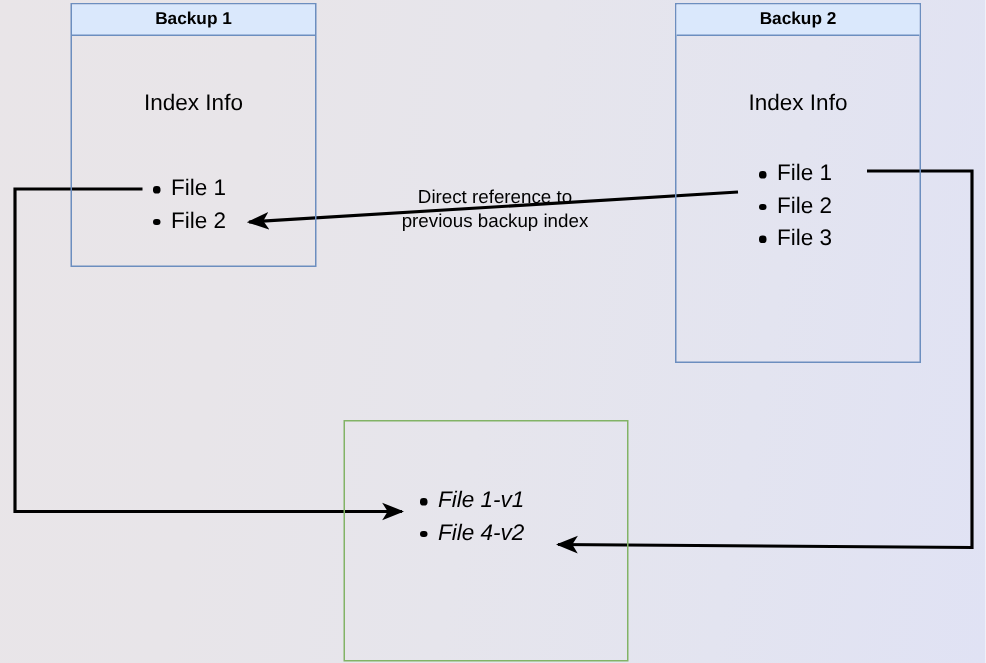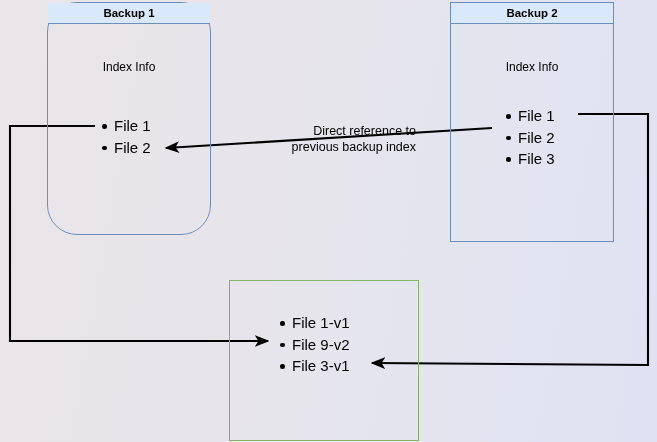--- a/index.html
+++ b/index.html
@@ -53,21 +53,21 @@
   .node-body {
     position: relative;
     height: calc(100% - 21px);
   }
   .index-title {
     position: absolute;
     left: 0;
     right: 0;
     top: 36px;
     text-align: center;
-    font-size: 12px;
+    font-size: 15px;
     color: #000;
   }
   ul.items {
     position: absolute;
     margin: 0;
     padding: 0;
     list-style: none;
   }
   ul.items li {
     position: relative;
@@ -82,21 +82,21 @@
     position: absolute;
     left: 2px;
     top: 9px;
     width: 4.5px;
     height: 4.5px;
     background: #000;
     border-radius: 50%;
   }
   #b1-items { left: 52px; top: 91px; }
   #b2-items { left: 53px; top: 81px; }
-  #dd-items { left: 48px; top: 31px; }
+  #dd-items { left: 48px; top: 42px; font-style: italic; }
 
   .edge-label {
     position: absolute;
     text-align: center;
     font-size: 12.5px;
     line-height: 16px;
     color: #000;
     white-space: pre-line;
   }
 </style>
@@ -112,21 +112,21 @@
       </marker>
     </defs>
 
     <path d="M 95 126 L 10 126 L 10 341 L 268 341" fill="none" stroke="#000" stroke-width="2.1" marker-end="url(#arrow)"></path>
 
     <path d="M 578 114 L 648 114 L 648 365 L 372 363" fill="none" stroke="#000" stroke-width="2.1" marker-end="url(#arrow)"></path>
 
     <path d="M 492 128 L 166 148" fill="none" stroke="#000" stroke-width="2.1" marker-end="url(#arrow)"></path>
   </svg>
 
-  <div class="node" id="node-backup1" style="left:47px; top:2px; width:164px; height:233px;border-radius:30px;">
+  <div class="node" id="node-backup1" style="left:47px; top:2px; width:164px; height:176px;">
     <div class="node-header">Backup 1</div>
     <div class="node-body">
       <div class="index-title">Index Info</div>
       <ul class="items" id="b1-items">
         <li>File 1</li>
         <li>File 2</li>
       </ul>
     </div>
   </div>
 
@@ -139,22 +139,21 @@
         <li>File 2</li>
         <li>File 3</li>
       </ul>
     </div>
   </div>
 
   <div class="node green" id="node-dedup" style="left:229px; top:280px; width:190px; height:161px;">
     <div class="node-body">
       <ul class="items" id="dd-items">
         <li>File 1-v1</li>
-        <li>File 9-v2</li>
-        <li>File 3-v1</li>
+        <li>File 4-v2</li>
       </ul>
     </div>
   </div>
 
-  <div class="edge-label" style="left:244px; top:123px; width:172px;text-align:right;">Direct reference to
+  <div class="edge-label" style="left:244px; top:123px; width:172px;">Direct reference to
 previous backup index</div>
 
 </div>
 
 </body></html>

